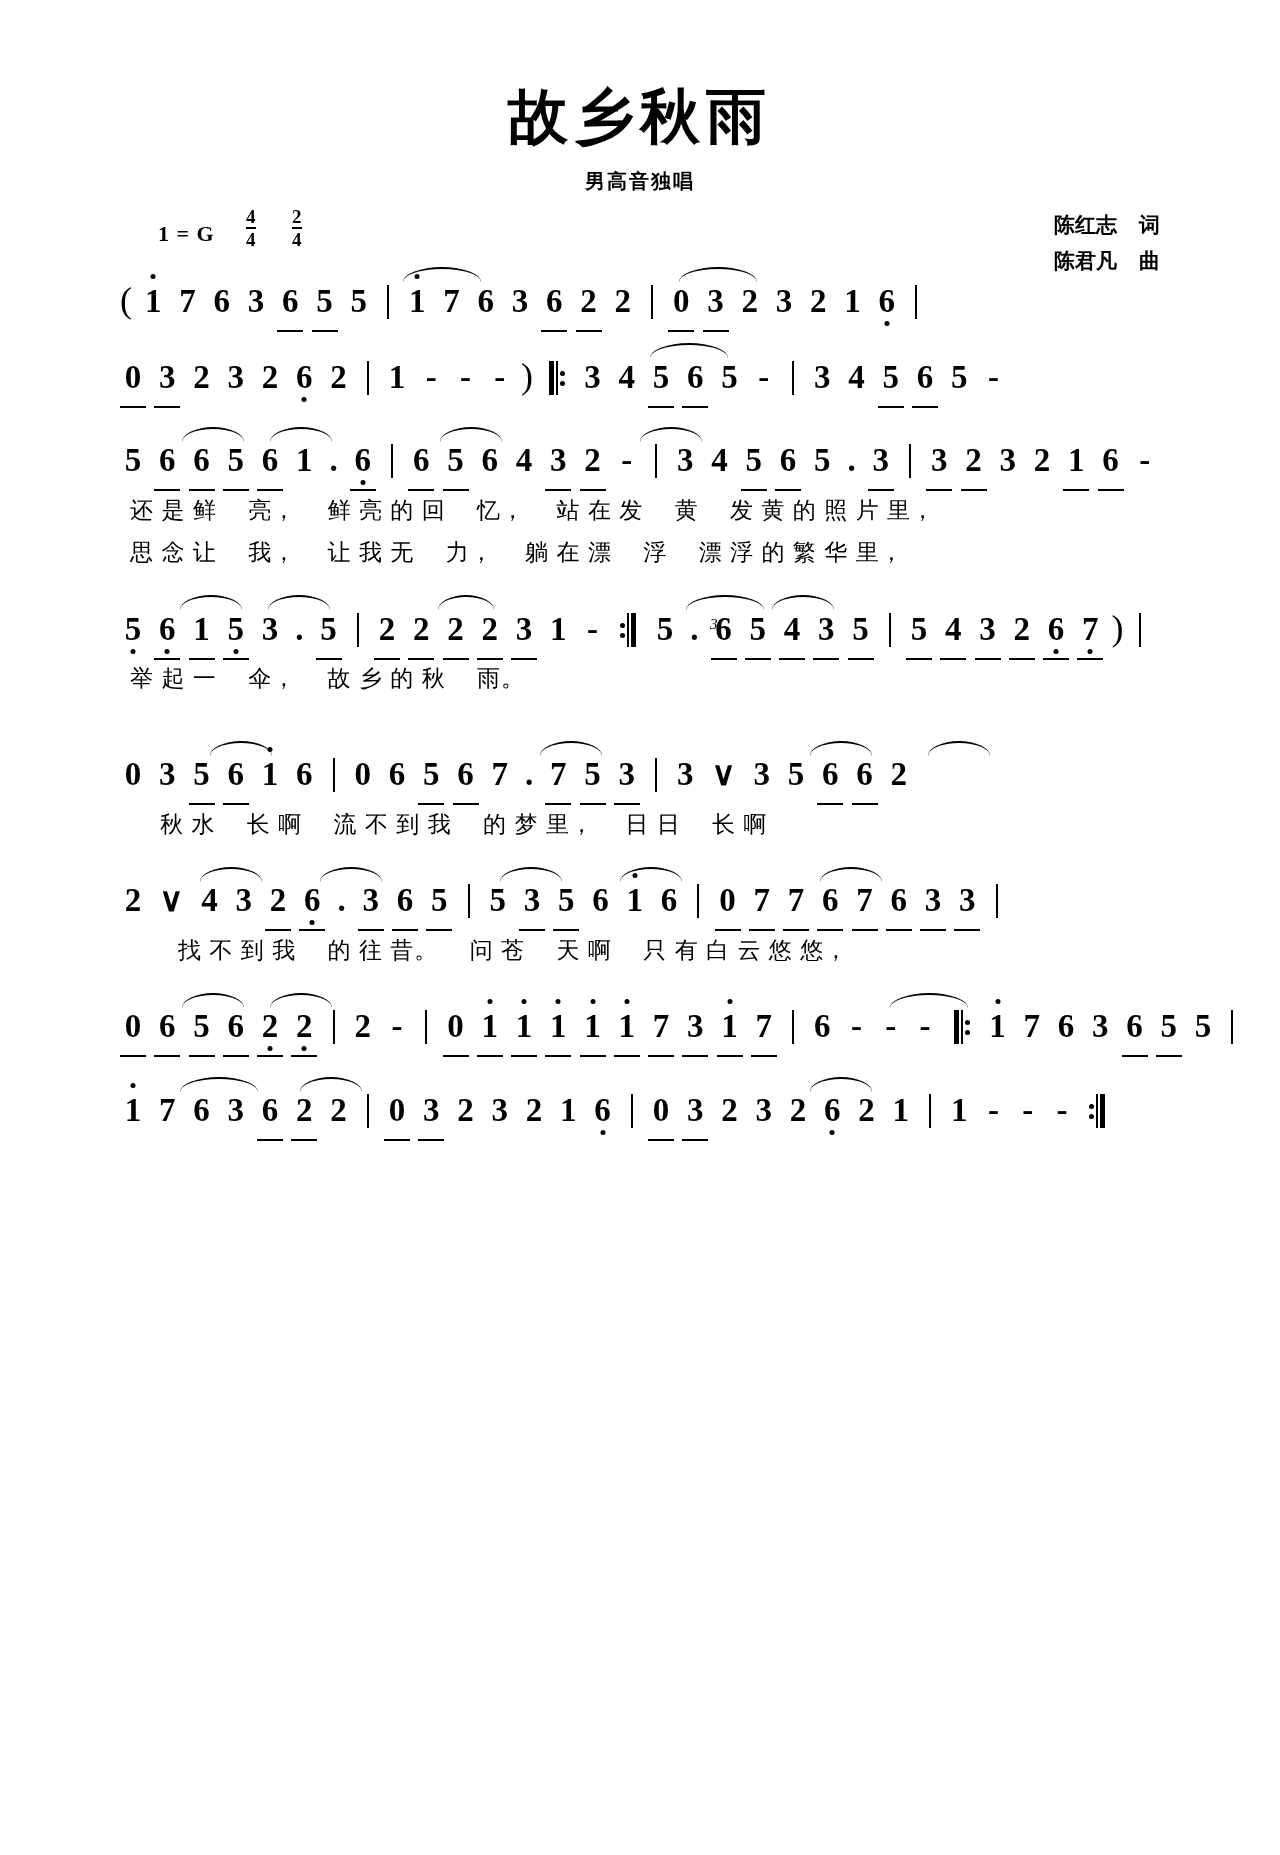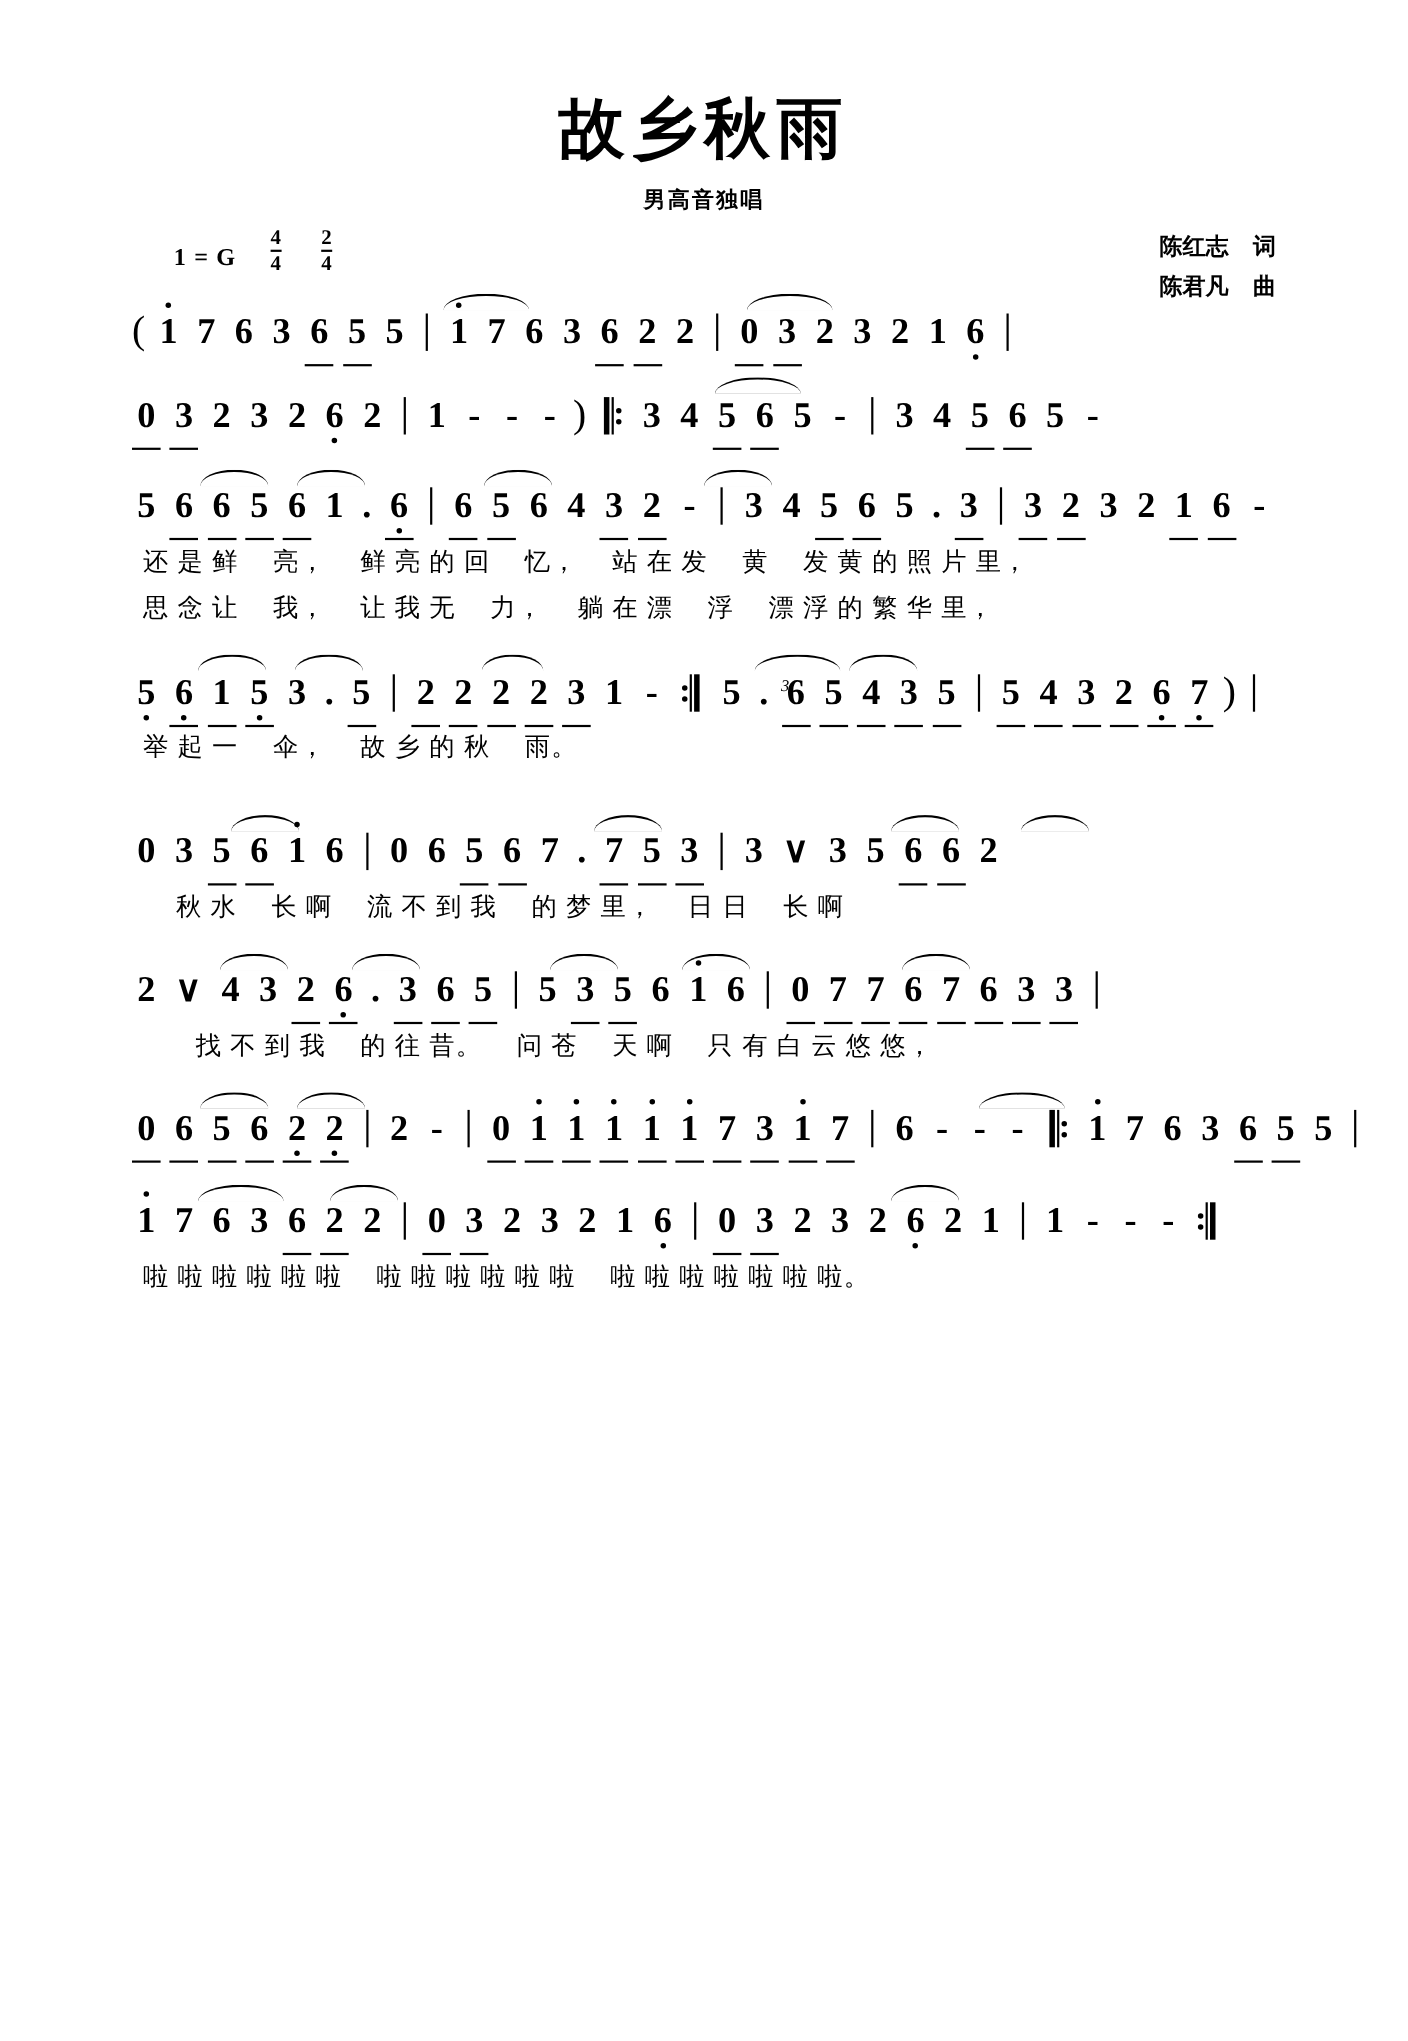--- a/index.html
+++ b/index.html
@@ -511,16 +511,15 @@
       <span class="n" style="width:26px">-</span>
       <span class="n" style="width:26px">-</span>
       <span class="n" style="width:26px">-</span>
       <span class="repeat end">
         <span class="thick"></span><span class="thin"></span><span class="d1"></span><span class="d2"></span>
       </span>
       <span class="slur" style="left:60px; width:78px;"></span>
       <span class="slur" style="left:180px; width:62px;"></span>
       <span class="slur" style="left:690px; width:62px;"></span>
     </div>
-    <div class="lyricline">啦 啦 啦 啦 啦 啦　 啦 啦 啦 啦 啦 啦　 啦 啦 啦 啦 啦 啦 啦。</div>
   </div>
 
 </div>
 
 </body></html>

